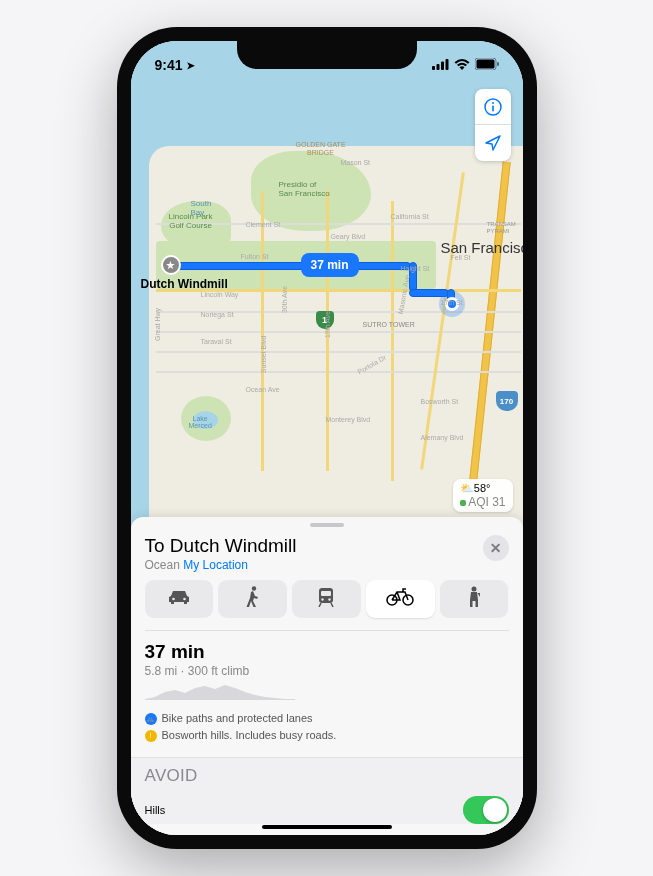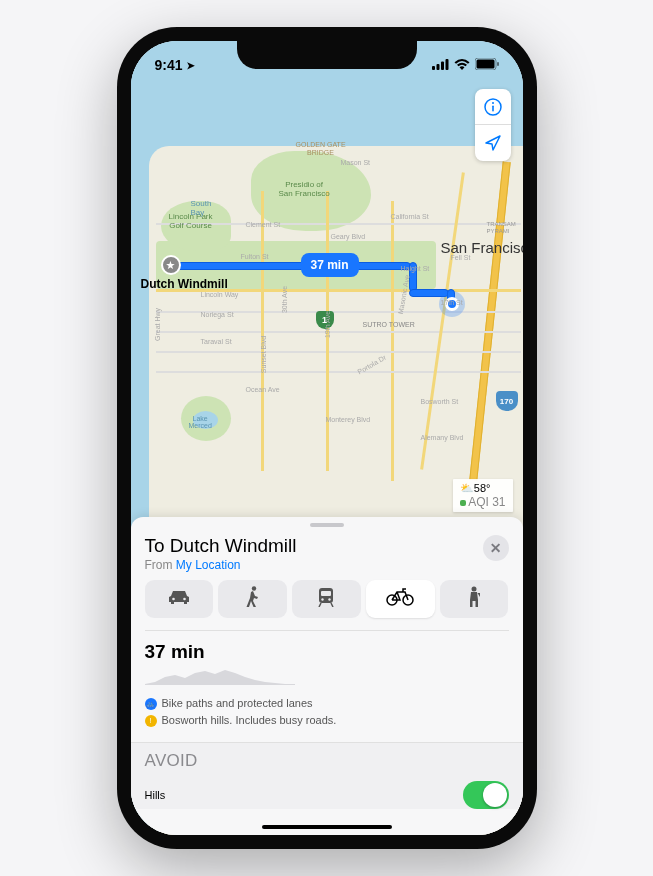--- a/index.html
+++ b/index.html
@@ -165,21 +165,21 @@
     top: 236px;
     left: 10px;
     font-size: 12px;
     font-weight: 600;
     color: #000;
   }
 
   .map-label { position: absolute; font-size: 8px; color: #666; white-space: nowrap; }
   .ml-city { font-size: 15px; font-weight: 500; color: #333; top: 198px; left: 310px; }
   .ml-bridge { top: 100px; left: 165px; color:#a89060; font-size:7px; text-align:center; line-height:1.1; }
-  .ml-presidio { top: 140px; left: 148px; color:#5a8a4a; text-align:center; line-height:1.1;}
+  .ml-presidio { top: 140px; left: 148px; color:#5a8a4a; text-align:left; line-height:1.1;}
   .ml-lincoln { top: 172px; left: 38px; color:#5a8a4a; text-align:center; line-height:1.1;}
   .ml-sutro { top:280px; left:232px; color:#888; font-size:7px; text-align:center;}
   .ml-southbay { top: 158px; left: 60px; color:#5a94b0; font-size:8px;}
   .ml-merced { top: 374px; left: 58px; color:#5a94b0; font-size:7px; text-align:center;}
   .ml-transamerica { top:180px; left:356px; color:#999; font-size:6px; line-height:1.1;}
   .ml-street { color:#aaa; font-size:7px;}
 
   .map-controls {
     position: absolute;
     top: 48px;
@@ -197,21 +197,21 @@
     justify-content: center;
     color: #007aff;
   }
   .map-controls > div:first-child { border-bottom: 0.5px solid #ddd; }
 
   .weather-badge {
     position: absolute;
     bottom: 323px;
     right: 10px;
     background: rgba(255,255,255,0.9);
-    border-radius: 1px;
+    border-radius: 8px;
     padding: 3px 7px;
     font-size: 11px;
     font-weight: 500;
     box-shadow: 0 1px 3px rgba(0,0,0,0.15);
   }
   .weather-aqi { font-size: 12px; color: #888; }
   .weather-aqi .dot { display:inline-block; width:6px; height:6px; background:#4caf50; border-radius:2px; vertical-align:middle; margin-right:2px;}
 
   .sheet {
     position: absolute;
@@ -462,21 +462,21 @@
         <div class="weather-aqi"><span class="dot"></span><span>AQI 31</span></div>
       </div>
     </div>
 
     <div class="sheet">
       <div class="grabber"></div>
       <div class="sheet-header">
         <div>
           <div class="sheet-title">To Dutch Windmill</div>
           <div class="sheet-sub">
-            <span>From </span><span class="ml">My Location</span>
+            <span>Ocean </span><span class="ml">My Location</span>
           </div>
         </div>
         <div class="close-btn">
           <span>✕</span>
         </div>
       </div>
 
       <div class="mode-row">
         <div class="mode-btn">
           <span><svg width="24" height="16" viewBox="0 0 24 16">
@@ -511,20 +511,23 @@
           <span><svg width="14" height="22" viewBox="0 0 14 22">
                 <circle cx="7" cy="3" r="2.5" fill="#555"></circle>
                 <path d="M4 6 L10 6 L11 14 L11 21 L8.5 21 L8.5 15 L5.5 15 L5.5 21 L3 21 L3 14 Z M10.5 7 L13 7 L13 11" fill="#555"></path>
               </svg></span>
         </div>
       </div>
 
       <div class="route-card">
         <div class="route-info">
           <div class="route-time">37 min</div>
+          <div class="route-stats">
+            <span>5.8 mi</span> · <span>300 ft climb</span>
+          </div>
           <svg class="elevation" viewBox="0 0 150 18" preserveAspectRatio="none">
             <path d="M0 17 L10 15 L20 10 L30 8 L40 11 L50 6 L60 4 L70 7 L80 3 L90 6 L100 10 L110 13 L120 15 L130 16 L140 17 L150 17 L150 18 L0 18 Z" fill="#d8d8dc"></path>
           </svg>
           <div class="route-notes">
             <div><span class="note-dot" style="background:#1976ff">🚲</span><span>Bike paths and protected lanes</span></div>
             <div><span class="note-dot" style="background:#f2b500">!</span><span>Bosworth hills. Includes busy roads.</span></div>
           </div>
         </div>
       </div>
 

